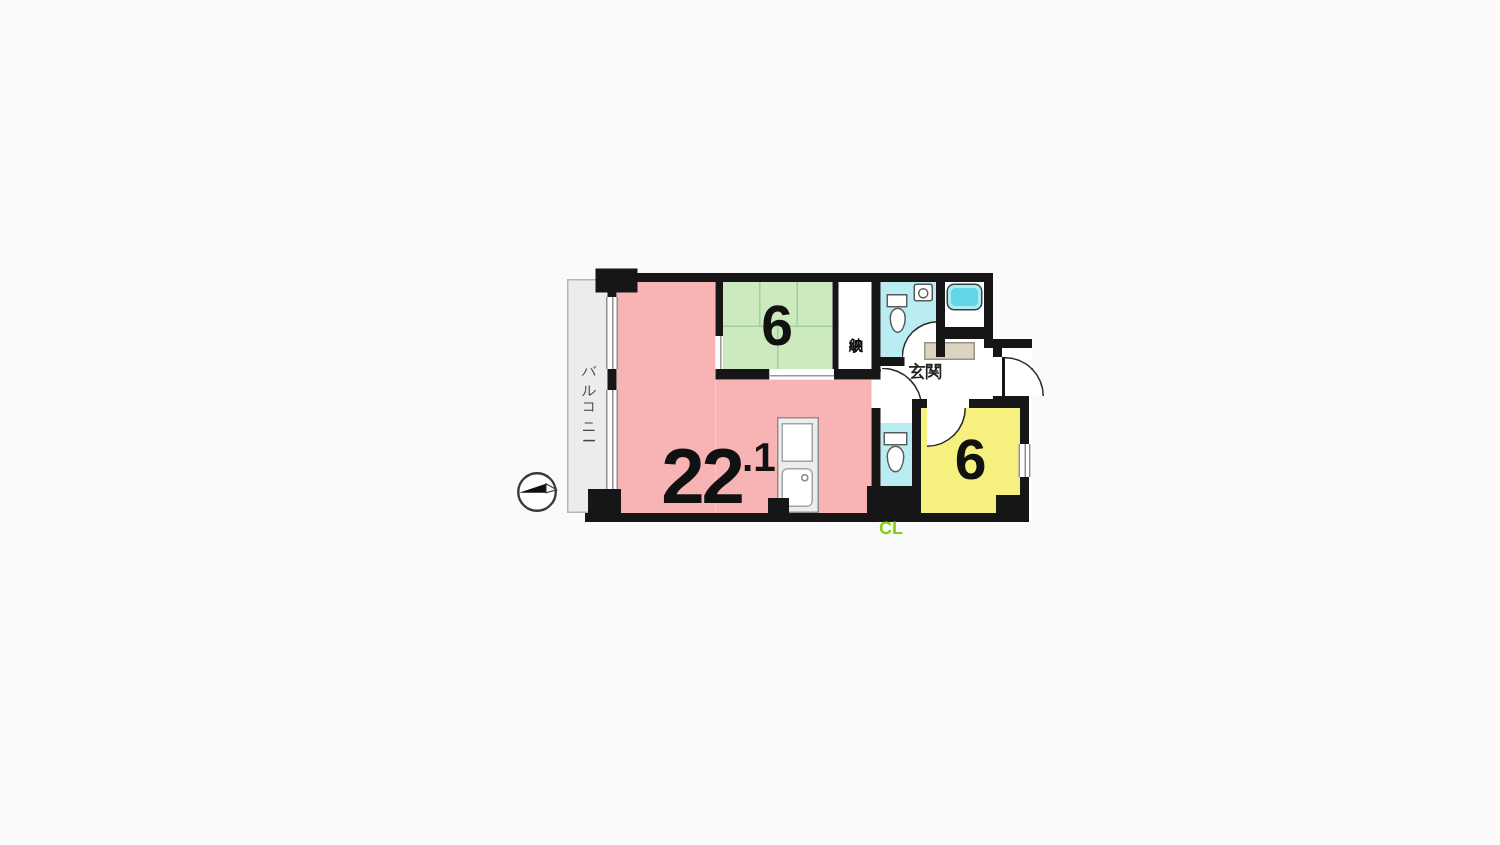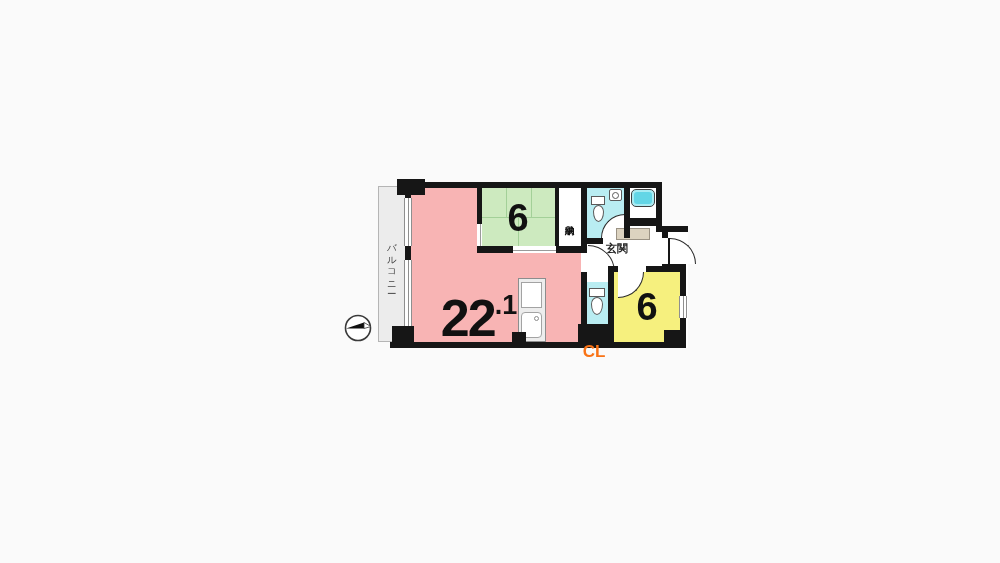--- a/index.html
+++ b/index.html
@@ -42,21 +42,21 @@
   .counter{background:#ededed;border:1px solid #8d8d8d;box-sizing:border-box;}
   .counter-part{background:#ffffff;border:1px solid #a3a3a3;box-sizing:border-box;}
   
   .t{color:#111;line-height:1;}
   .t-big6{font-size:38px;font-weight:800;}
   .t-ldk{font-size:27px;font-weight:800;letter-spacing:1px;}
   .t-area-main{font-size:52px;font-weight:800;letter-spacing:-2px;}
   .t-area-dec{font-size:27px;font-weight:800;}
   .t-small{font-size:10px;font-weight:700;color:#222;}
   .t-entrance{font-size:11px;font-weight:700;color:#222;}
-  .t-cl{font-size:17px;font-weight:800;color:#f97316;margin-top:36px;}
+  .t-cl{font-size:12px;font-weight:800;color:#84cc16;margin-top:36px;}
   .vtext{writing-mode:vertical-rl;text-orientation:upright;letter-spacing:2px;}
   .center{display:flex;align-items:center;justify-content:center;}
 </style>
 </head>
 <body>
 
 <div class="abs" style="left:0;top:0;width:1000px;height:563px;">
 
   <svg class="abs" style="left:341px;top:312px;" width="34" height="34" viewBox="0 0 34 34">
     <circle cx="17" cy="16" r="12.5" fill="#ffffff" stroke="#3a3a3a" stroke-width="1.6"></circle>

